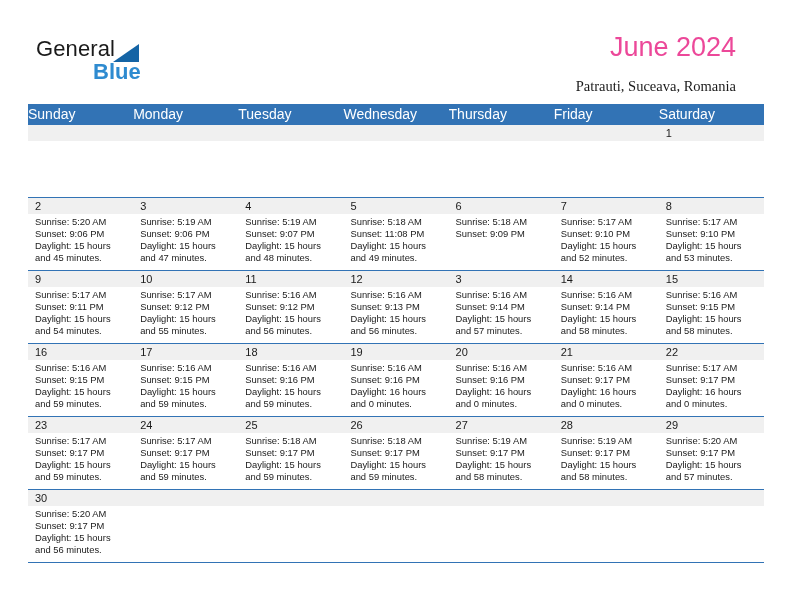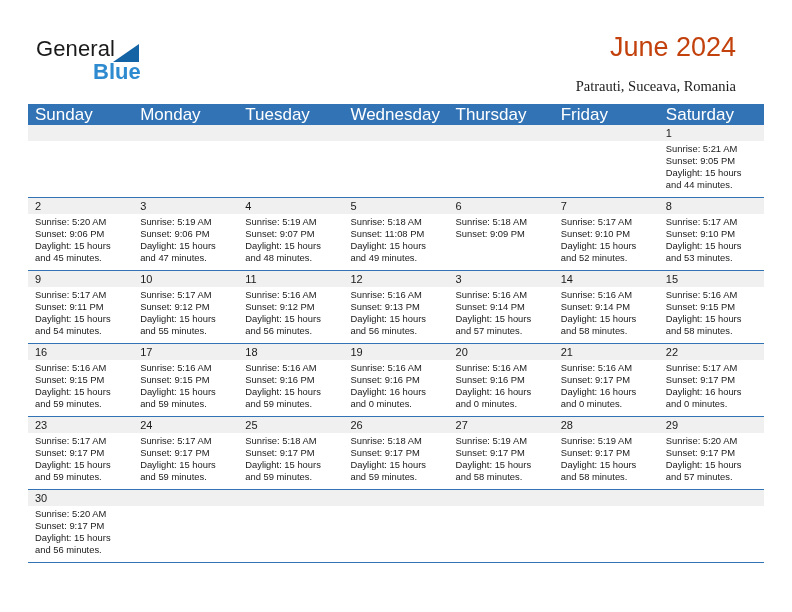--- a/index.html
+++ b/index.html
@@ -62,21 +62,21 @@
     font-size: 22px;
     color: #2e8bd0;
     font-family: "Liberation Sans", sans-serif;
     font-weight: bold;
   }
   .title {
     position: absolute;
     right: 36px;
     top: 32px;
     font-size: 27px;
-    color: #c2410c;
+    color: #ec4899;
     text-align: right;
     white-space: nowrap;
   }
   .subtitle {
     position: absolute;
     right: 36px;
     top: 78px;
     font-size: 14.5px;
     color: #1a1a1a;
     text-align: right;
@@ -92,23 +92,22 @@
     width: 736px;
   }
   .weekday-row {
     display: flex;
     background: #3273b5;
     height: 21px;
   }
   .weekday-cell {
     flex: 1 1 0;
     color: #ffffff;
-    font-size: 17px;
+    font-size: 14px;
     line-height: 21px;
-    padding-left: 7px;
     box-sizing: border-box;
     white-space: nowrap;
     overflow: hidden;
   }
   .week-row {
     display: flex;
     border-bottom: 1.4px solid #3273b5;
     min-height: 72px;
   }
   .day-cell {
@@ -183,25 +182,20 @@
             <div class="day-number-band"></div>
           </div>
           <div class="day-cell empty">
             <div class="day-number-band"></div>
           </div>
           <div class="day-cell empty">
             <div class="day-number-band"></div>
           </div>
           <div class="day-cell">
             <div class="day-number-band">1</div>
-            <div class="day-info">
-              <div>Sunrise: 5:21 AM</div>
-              <div>Sunset: 9:05 PM</div>
-              <div class="daylight-wrap">Daylight: 15 hours and 44 minutes.</div>
-            </div>
           </div>
         </div>
         <div class="week-row">
           <div class="day-cell">
             <div class="day-number-band">2</div>
             <div class="day-info">
               <div>Sunrise: 5:20 AM</div>
               <div>Sunset: 9:06 PM</div>
               <div class="daylight-wrap">Daylight: 15 hours and 45 minutes.</div>
             </div>

